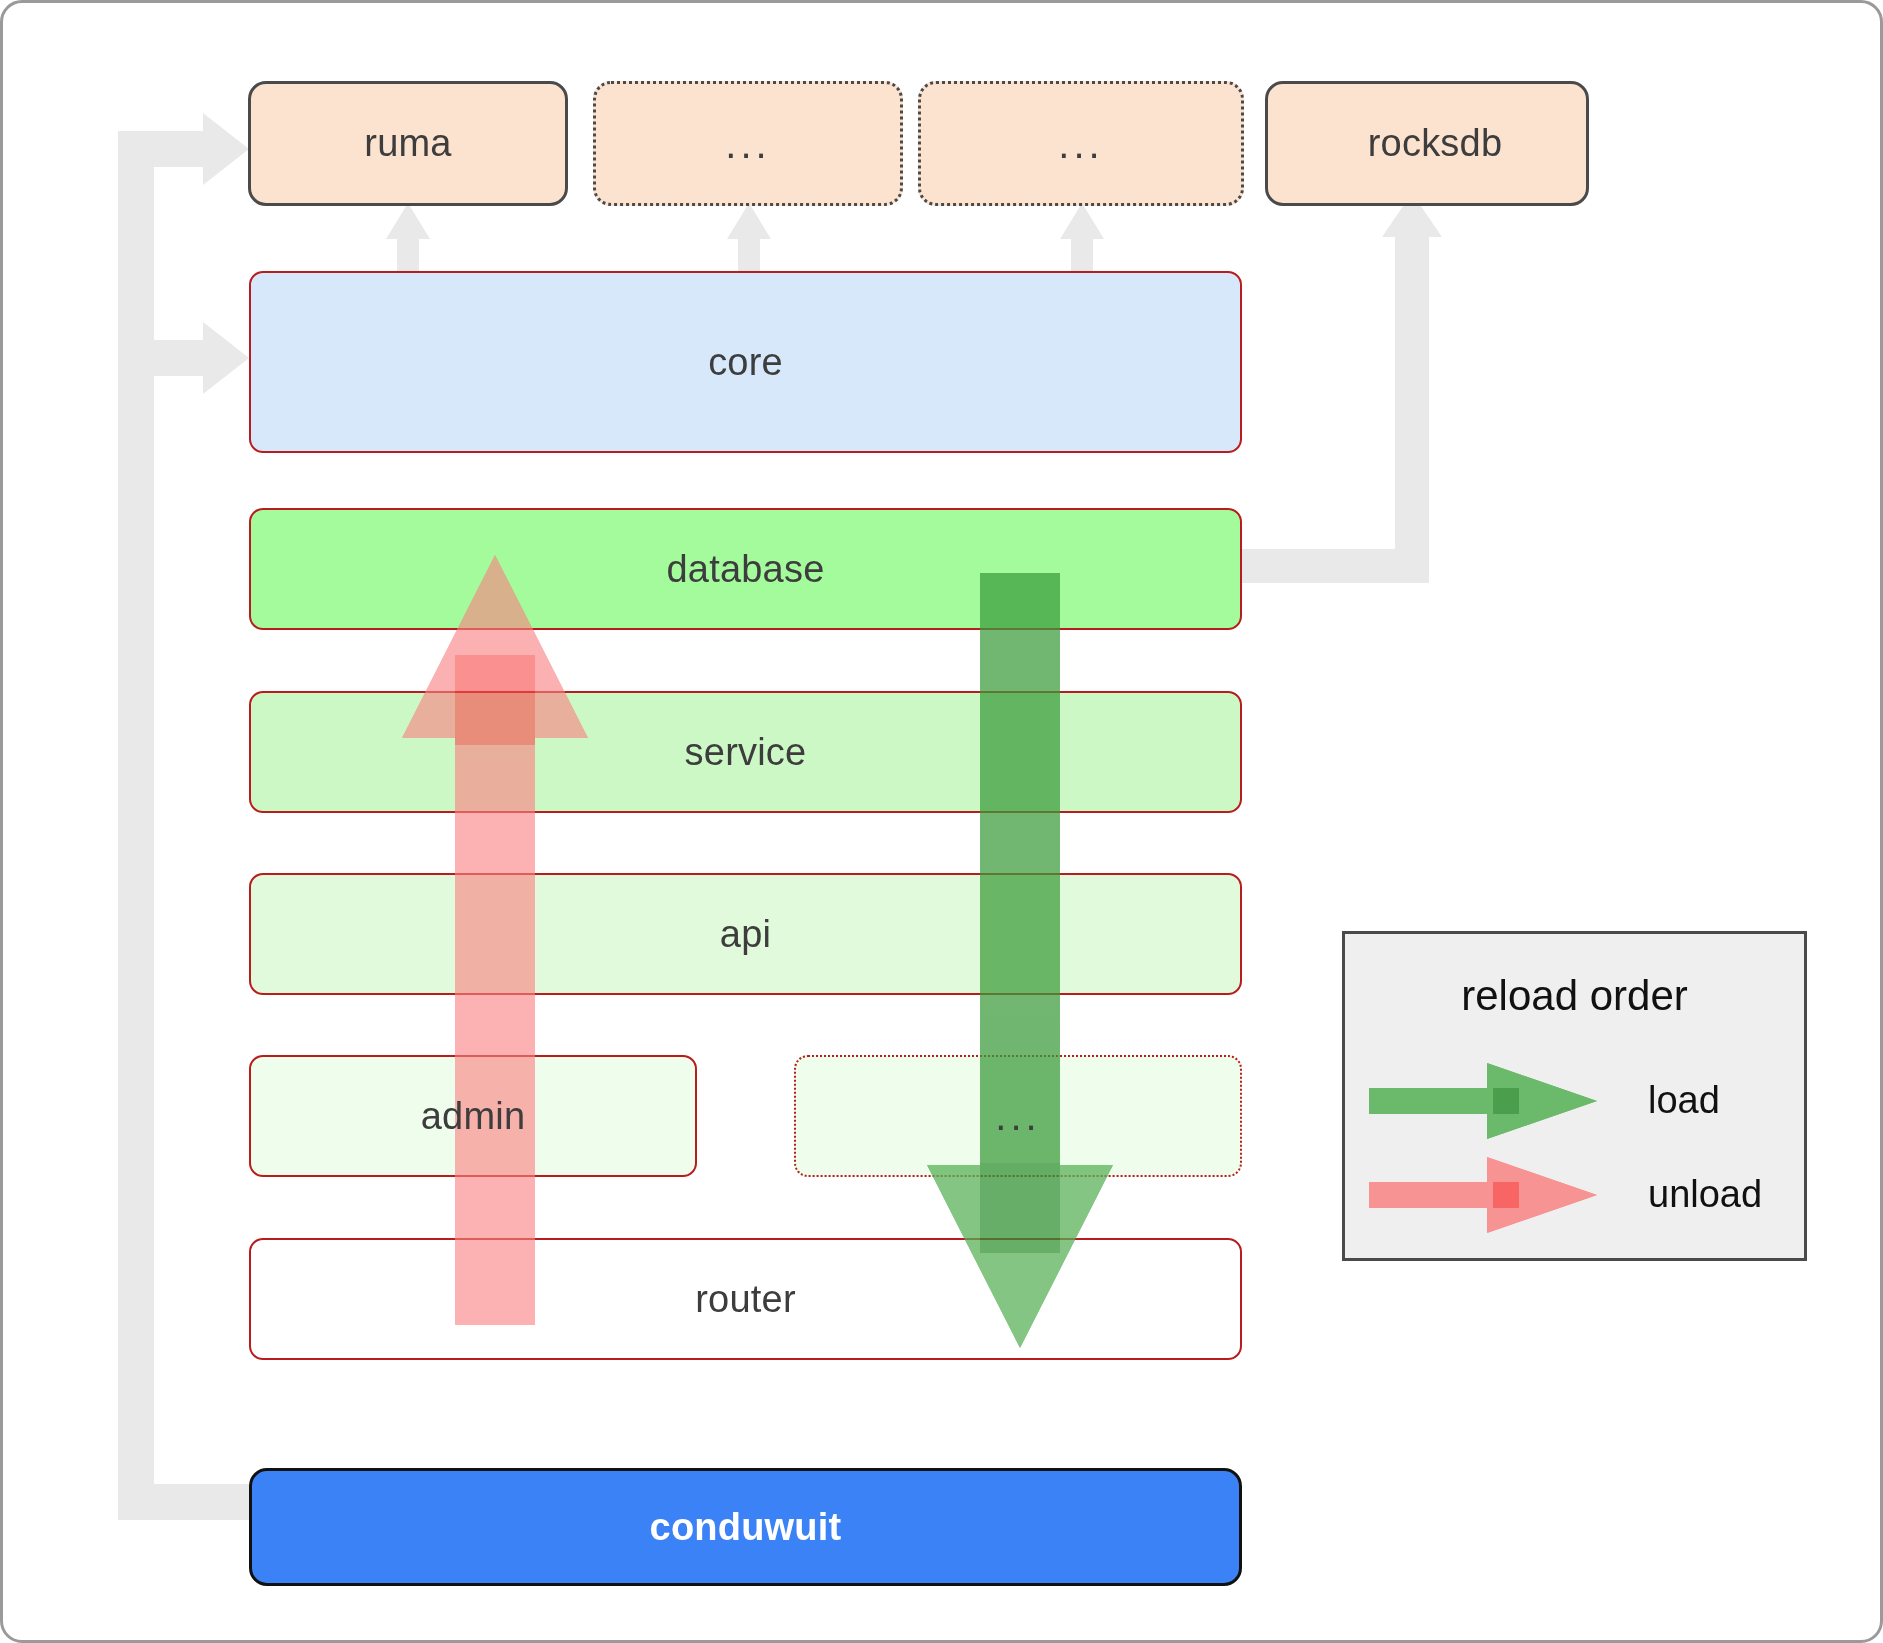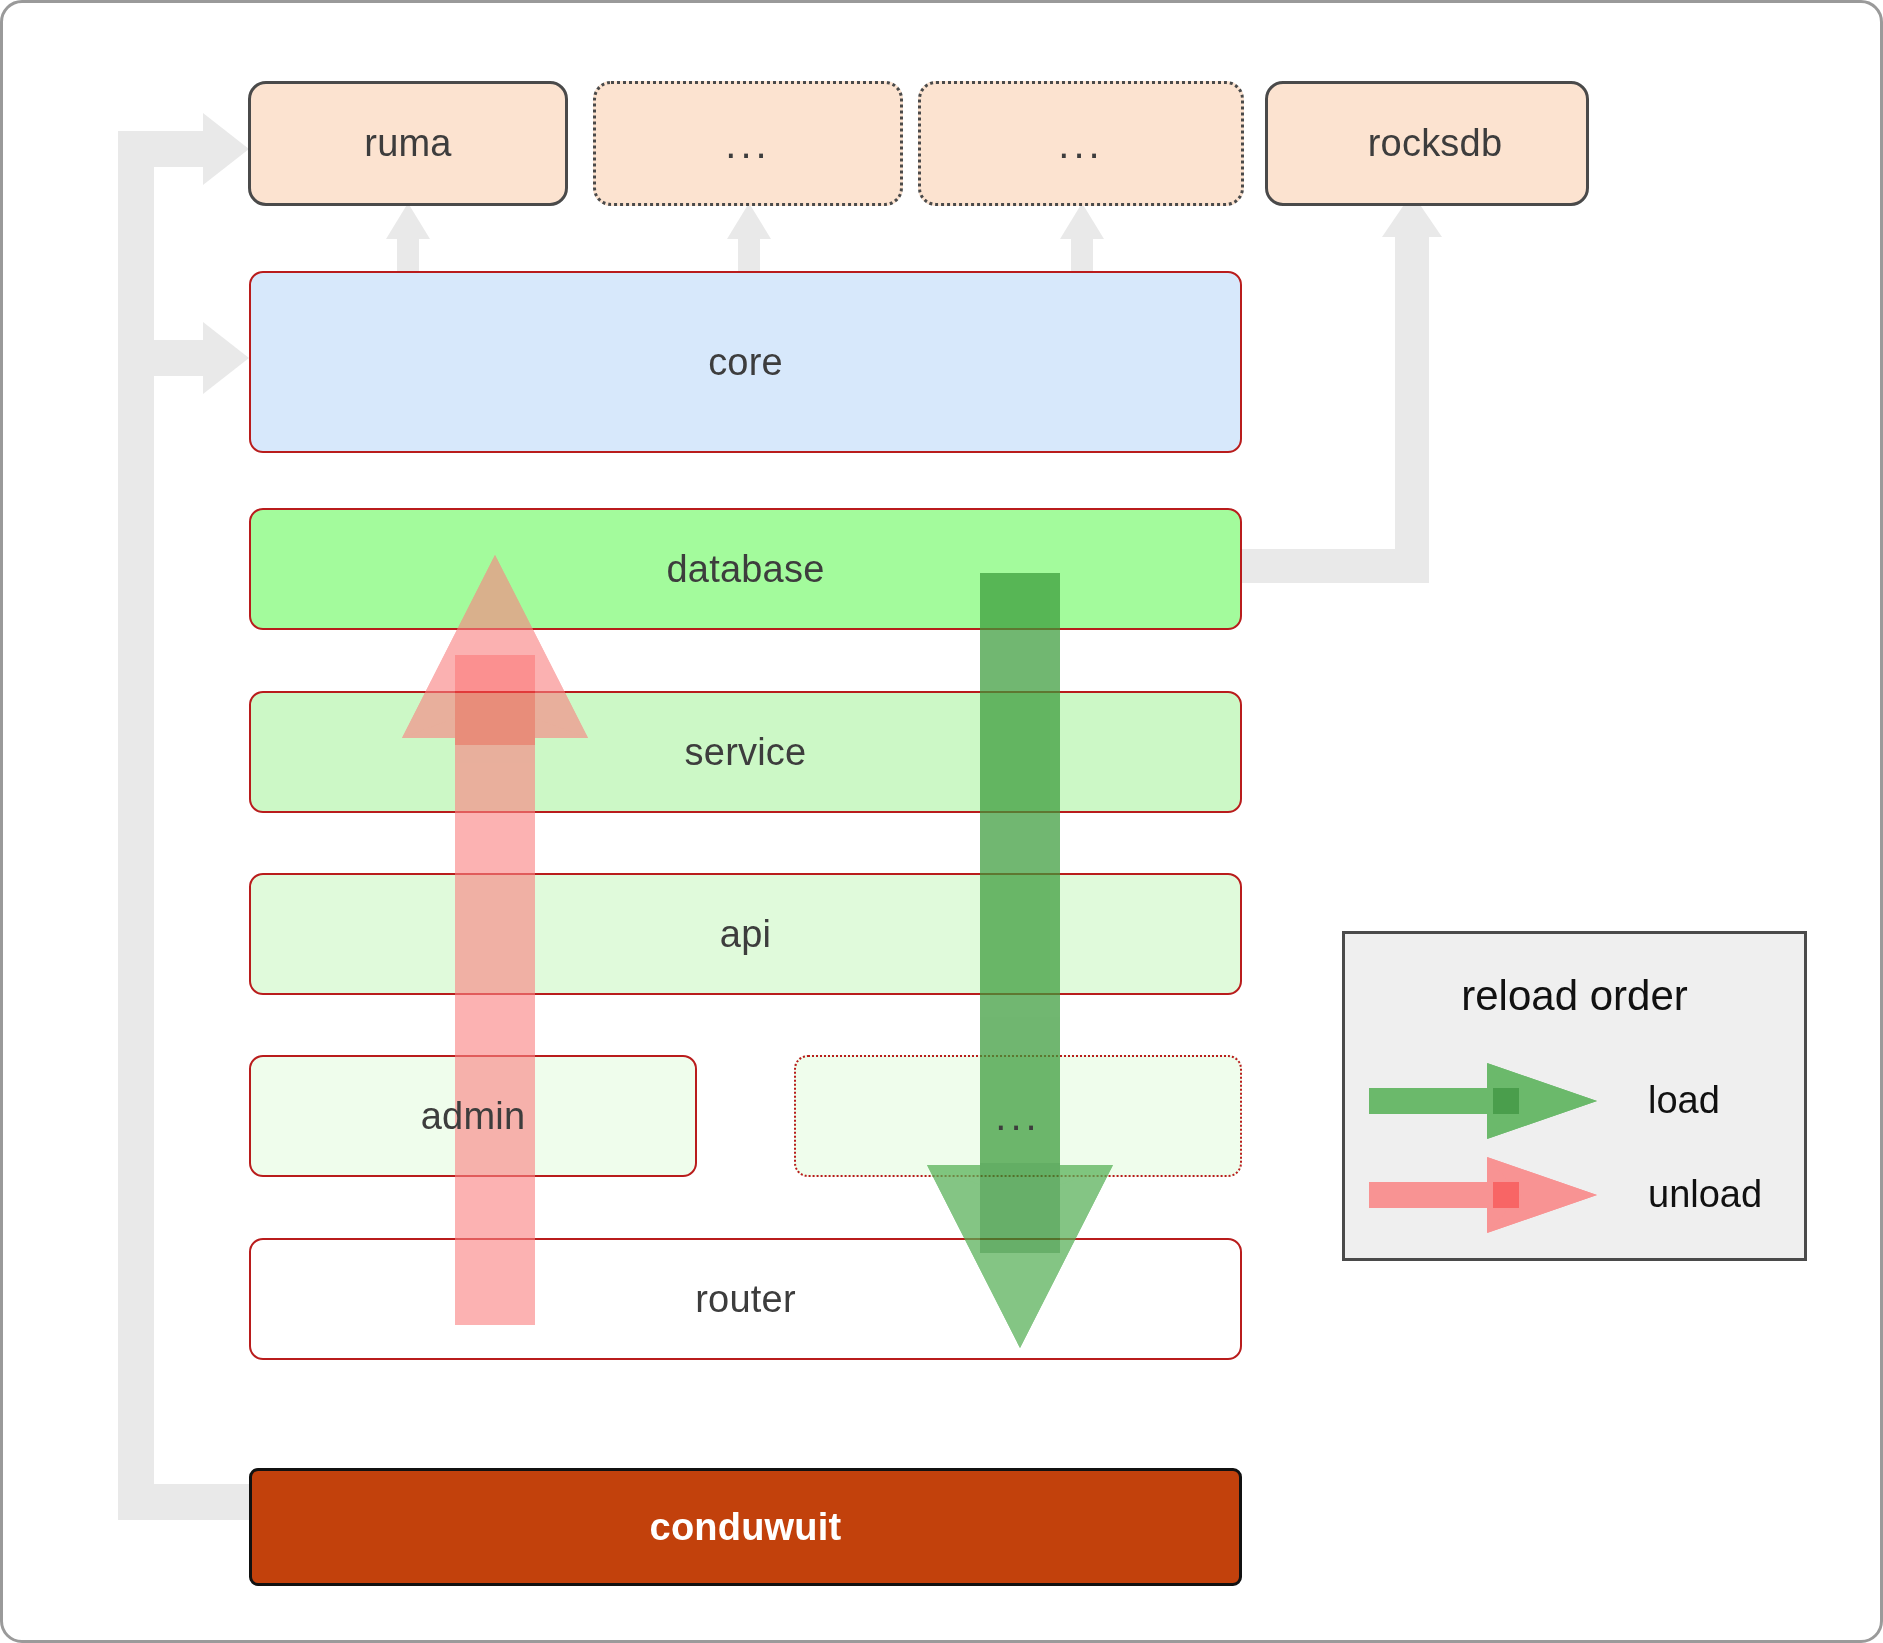--- a/index.html
+++ b/index.html
@@ -173,22 +173,22 @@
   </div>
 
   <div class="node layer dotted" style="left:791px; top:1052px; width:448px; height:122px; background:#effdec;">
     <span class="lbl ellipsis">...</span>
   </div>
 
   <div class="node layer" style="left:246px; top:1235px; width:993px; height:122px; background:#ffffff;">
     <span class="lbl">router</span>
   </div>
 
-  <div class="node" style="left:246px; top:1465px; width:993px; height:118px; background:#c2410c;
-              border:3px solid #111; border-radius:9px; color:#ffffff; font-weight:bold;">
+  <div class="node" style="left:246px; top:1465px; width:993px; height:118px; background:#3b82f6;
+              border:3px solid #111; border-radius:18px; color:#ffffff; font-weight:bold;">
     <span class="lbl">conduwuit</span>
   </div>
 
   <svg id="bigarrows" viewBox="0 0 1883 1643" xmlns="http://www.w3.org/2000/svg">
 
     <g opacity="0.62">
       <rect x="452" y="652" width="80" height="670" fill="#fa8383"></rect>
       <polygon points="492,552 585,735 399,735" fill="#fa8383"></polygon>
       <polygon points="492,552 585,735 492,700 399,735" fill="#fa8383"></polygon>
       <rect x="452" y="652" width="80" height="90" fill="#fa4d4d"></rect>

